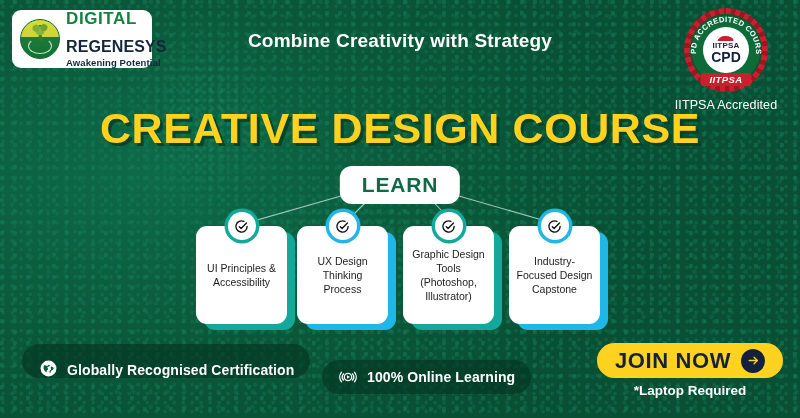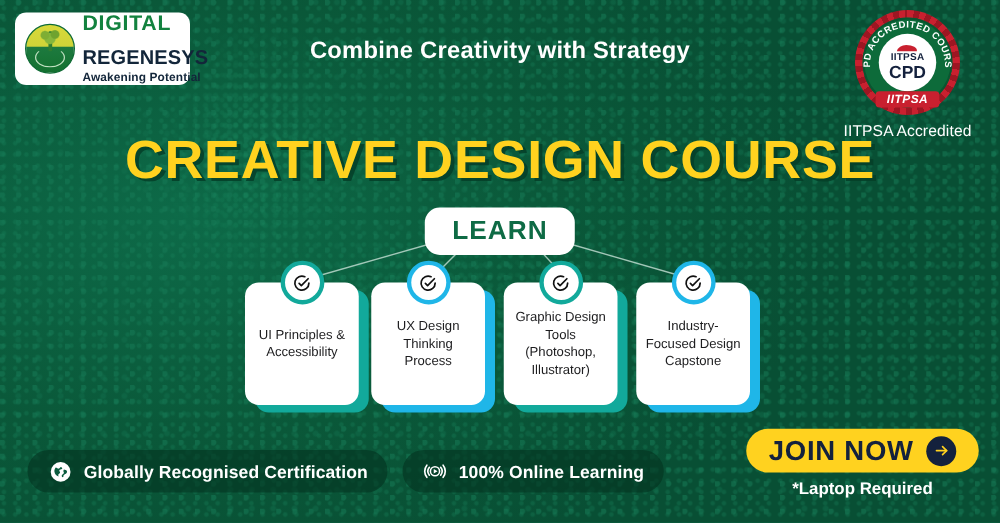--- a/index.html
+++ b/index.html
@@ -102,21 +102,21 @@
   .check{position:absolute;left:50%;top:-14px;transform:translateX(-50%);
     width:28px;height:28px;border-radius:50%;background:#fff;
     display:flex;align-items:center;justify-content:center;}
   .check svg{width:15px;height:15px;}
 
   
   .feat{position:absolute;height:34px;border-radius:17px;background:rgba(3,52,33,.62);
     display:flex;align-items:center;gap:9px;padding:0 16px;box-sizing:border-box;}
   .feat-label{color:#fff;font-size:14px;font-weight:bold;letter-spacing:.1px;white-space:nowrap;}
   .feat-icon{width:20px;height:20px;flex:0 0 20px;display:flex;align-items:center;justify-content:center;}
-  .f1{left:22px;top:360px;}
+  .f1{left:22px;top:344px;align-items:flex-end;}
   .f2{left:322px;top:360px;}
 
   .cta{position:absolute;left:597px;top:343px;width:186px;height:35px;border-radius:18px;
     background:#ffd21f;display:flex;align-items:center;justify-content:center;gap:10px;}
   .cta-label{color:#14213d;font-size:22px;font-weight:bold;letter-spacing:.6px;}
   .cta-arrow{width:24px;height:24px;border-radius:50%;background:#14213d;
     display:flex;align-items:center;justify-content:center;}
   .cta-arrow svg{width:13px;height:13px;}
   .note{position:absolute;left:597px;top:383px;width:186px;text-align:center;
     color:#fff;font-size:13.5px;font-weight:bold;}

